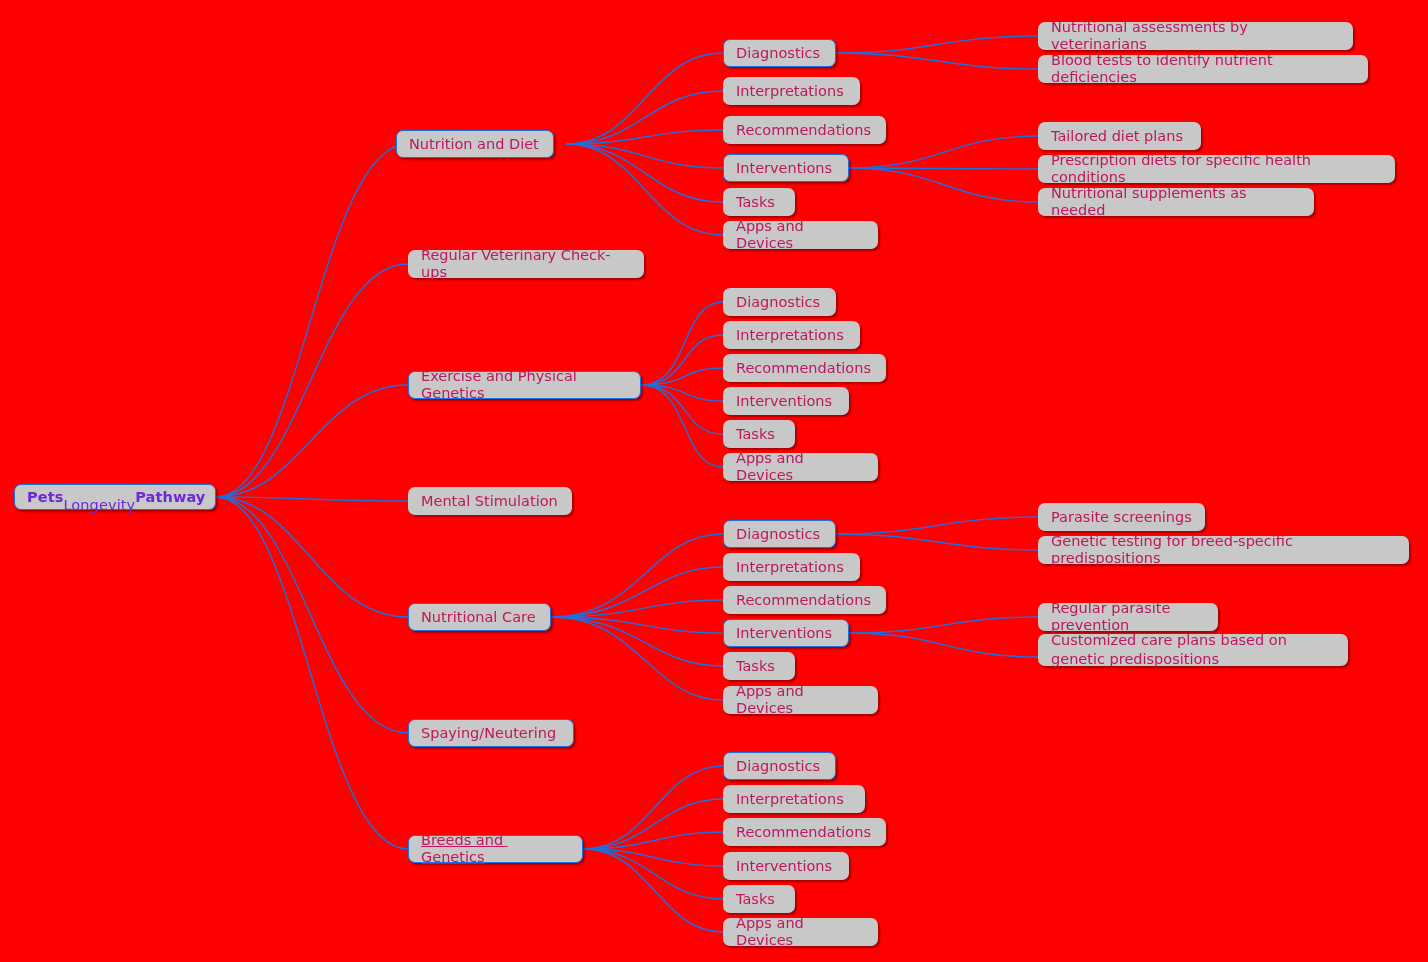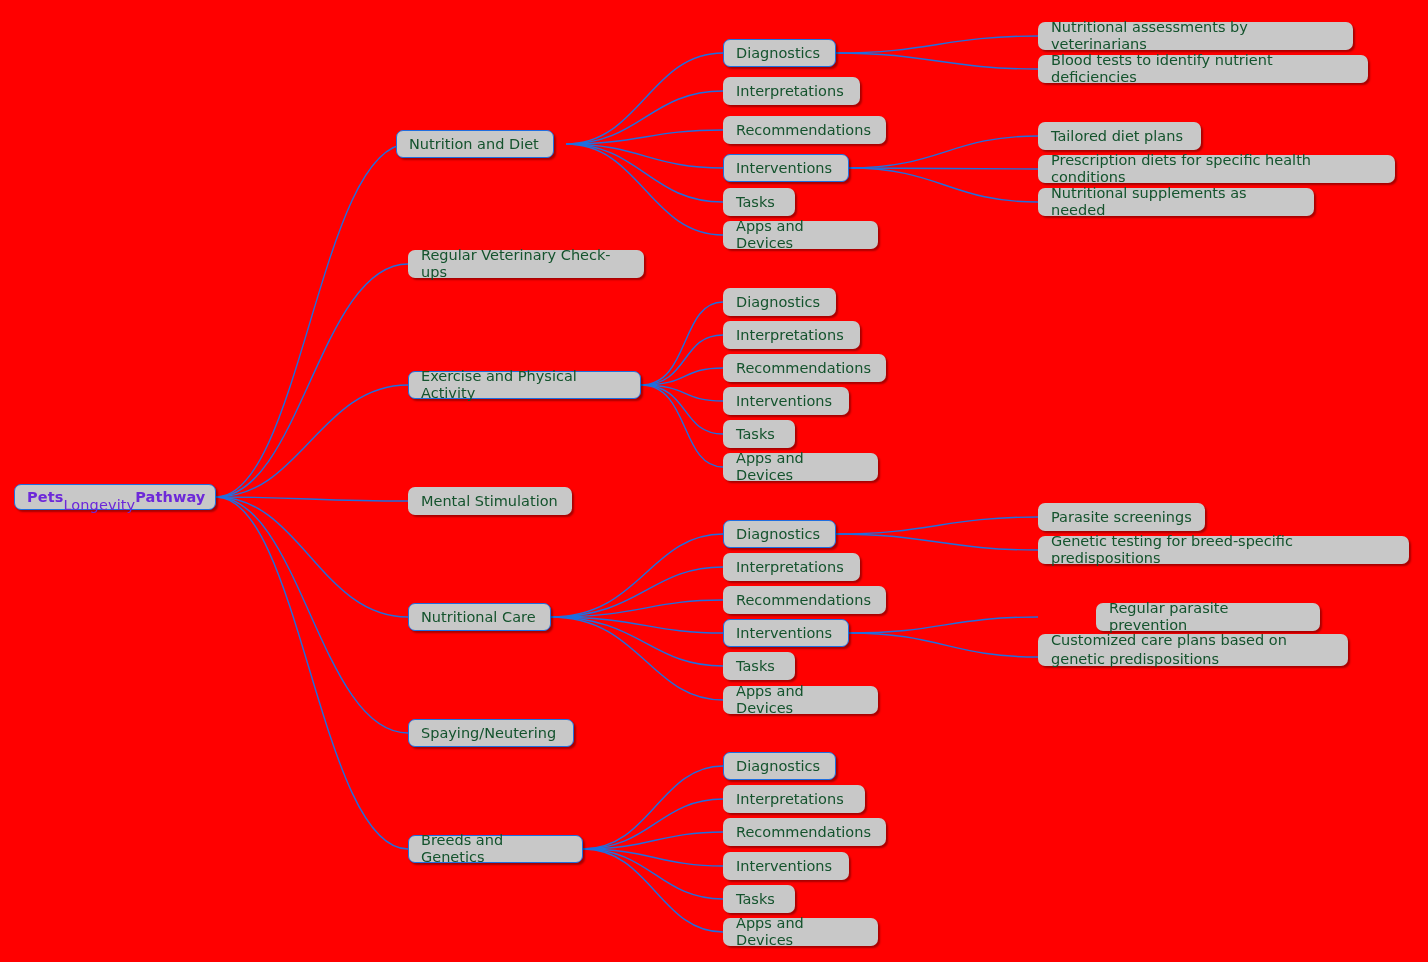--- a/index.html
+++ b/index.html
@@ -26,21 +26,21 @@
     left: 0; top: 0;
     width: 1428px;
     height: 962px;
     pointer-events: none;
   }
   .node {
     position: absolute;
     box-sizing: border-box;
     background: #C8C8C8;
     border-radius: 7px;
-    color: #14532d;
+    color: #be185d;
     font-size: 14.5px;
     line-height: 17px;
     display: flex;
     align-items: center;
     padding: 0 12px;
     white-space: pre-wrap;
     box-shadow: 2px 2px 2px rgba(0,0,0,0.35);
     border: 1px solid transparent;
   }
   .node.branch {
@@ -125,36 +125,36 @@
 
   <div class="node branch" style="left:396px; top:130px; width:158px; height:28px;">
     <span>Nutrition and Diet</span>
   </div>
 
   <div class="node" style="left:408px; top:250px; width:236px; height:28px;">
     <span>Regular Veterinary Check-ups</span>
   </div>
 
   <div class="node branch" style="left:408px; top:371px; width:233px; height:28px;">
-    <span>Exercise and Physical Activity</span>
+    <span>Exercise and Physical Genetics</span>
   </div>
 
   <div class="node" style="left:408px; top:487px; width:164px; height:28px;">
     <span>Mental Stimulation</span>
   </div>
 
   <div class="node branch" style="left:408px; top:603px; width:143px; height:28px;">
     <span>Nutritional Care</span>
   </div>
 
   <div class="node branch" style="left:408px; top:719px; width:166px; height:28px;">
     <span>Spaying/Neutering</span>
   </div>
 
-  <div class="node branch" style="left:408px; top:835px; width:175px; height:28px;">
+  <div class="node branch" style="left:408px; top:835px; width:175px; height:28px;text-decoration:underline;">
     <span>Breeds and Genetics</span>
   </div>
 
   <div class="node branch" style="left:723px; top:39px; width:113px; height:28px;">
     <span>Diagnostics</span>
   </div>
   <div class="node" style="left:723px; top:77px; width:137px; height:28px;">
     <span>Interpretations</span>
   </div>
   <div class="node" style="left:723px; top:116px; width:163px; height:28px;">
@@ -225,21 +225,21 @@
     <span>Apps and Devices</span>
   </div>
 
   <div class="node" style="left:1038px; top:503px; width:167px; height:28px;">
     <span>Parasite screenings</span>
   </div>
   <div class="node" style="left:1038px; top:536px; width:371px; height:28px;">
     <span>Genetic testing for breed-specific predispositions</span>
   </div>
 
-  <div class="node" style="left:1096px; top:603px; width:224px; height:28px;align-items:center;">
+  <div class="node" style="left:1038px; top:603px; width:180px; height:28px;align-items:center;">
     <span>Regular parasite prevention</span>
   </div>
   <div class="node two-line" style="left:1038px; top:634px; width:310px; height:32px;">
     <span>Customized care plans based on genetic predispositions</span>
   </div>
 
   <div class="node branch" style="left:723px; top:752px; width:113px; height:28px;">
     <span>Diagnostics</span>
   </div>
   <div class="node" style="left:723px; top:785px; width:142px; height:28px;">

